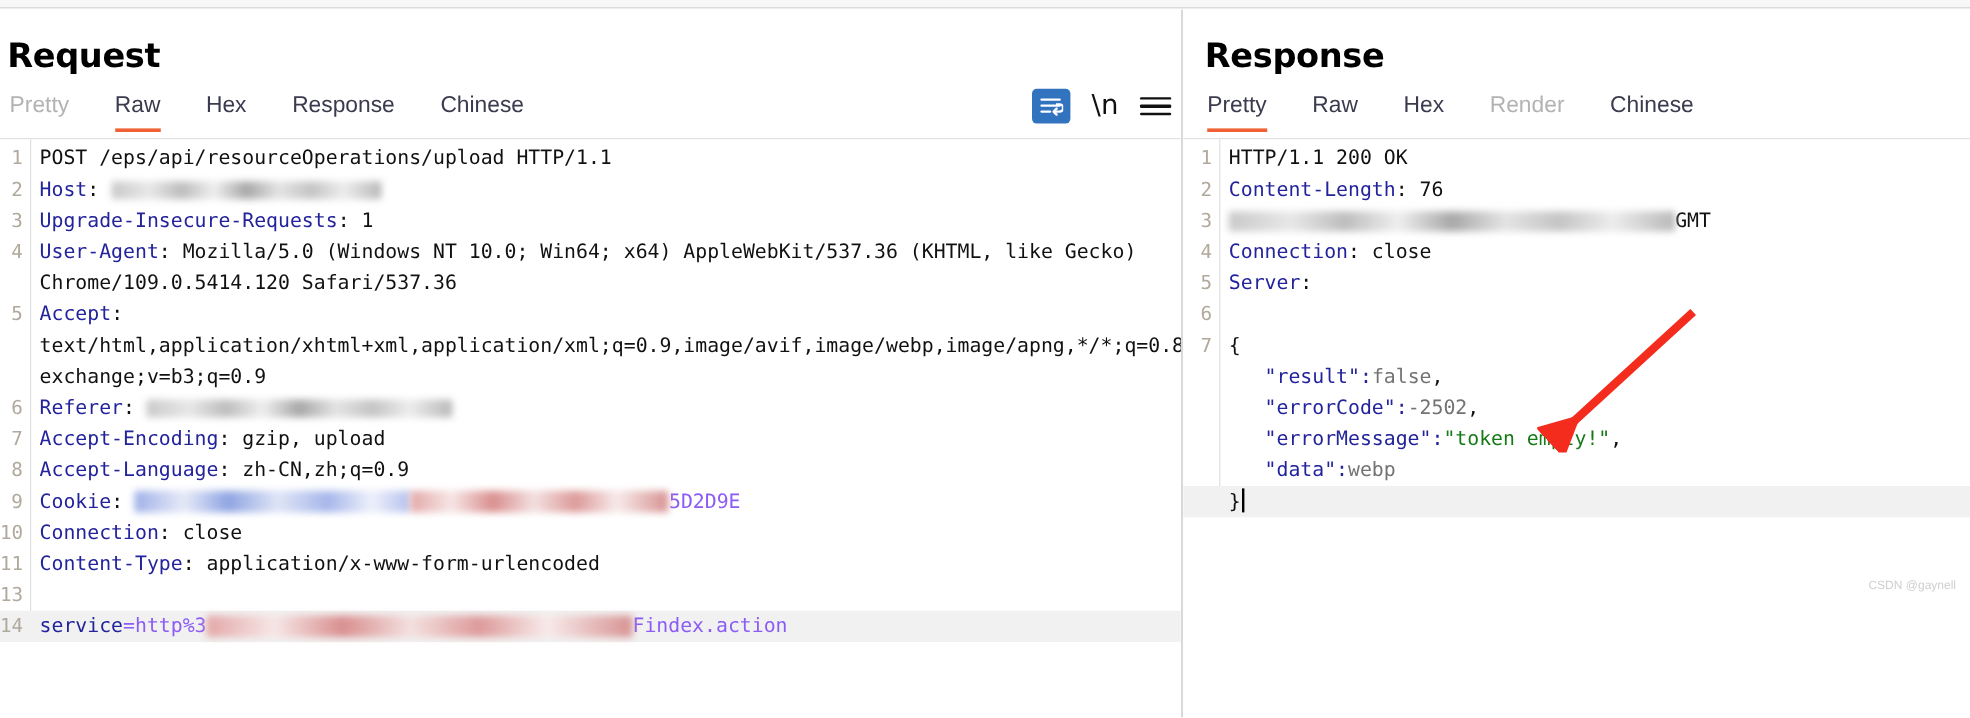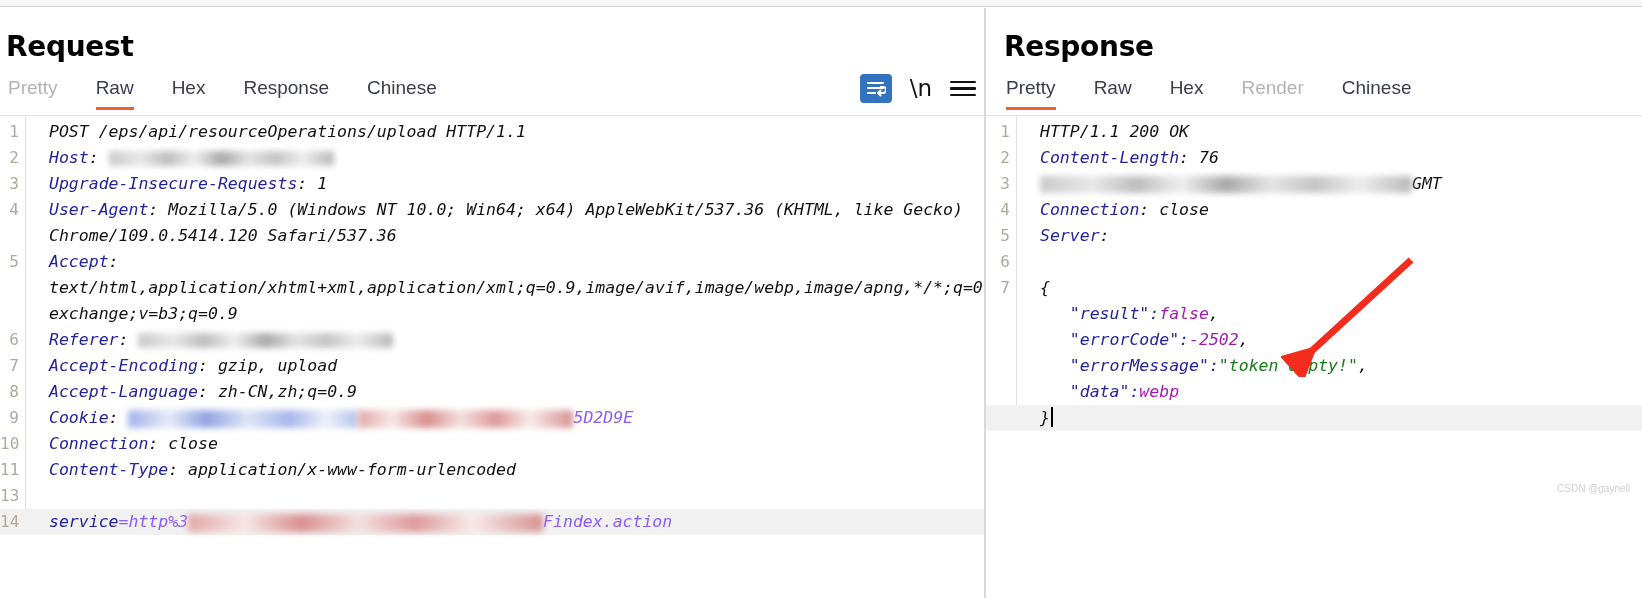--- a/index.html
+++ b/index.html
@@ -111,25 +111,25 @@
   .row.hl { background: #f1f1f1; }
   .ln {
     width: 25px; min-width: 25px;
     text-align: right;
     color: #b0a99c;
     padding-right: 6px;
     font-size: 16px;
     user-select: none;
   }
   #response-panel .ln { width: 30px; min-width: 30px; }
-  .code { padding-left: 24px; white-space: pre-wrap; flex: 1; font-style: italic; }
+  .code { padding-left: 8px; white-space: pre-wrap; flex: 1; }
   .hdr { color: #23239c; }
   .val { color: #111; }
   .red { color: #8b5cf6; }
-  .blue-v { color: #a21caf; }
+  .blue-v { color: #737373; }
   .green-v { color: #167a16; }
   .k { color: #23239c; }
 
   
   .blur {
     display: inline-block;
     vertical-align: middle;
     border-radius: 2px;
     filter: blur(3px);
   }

